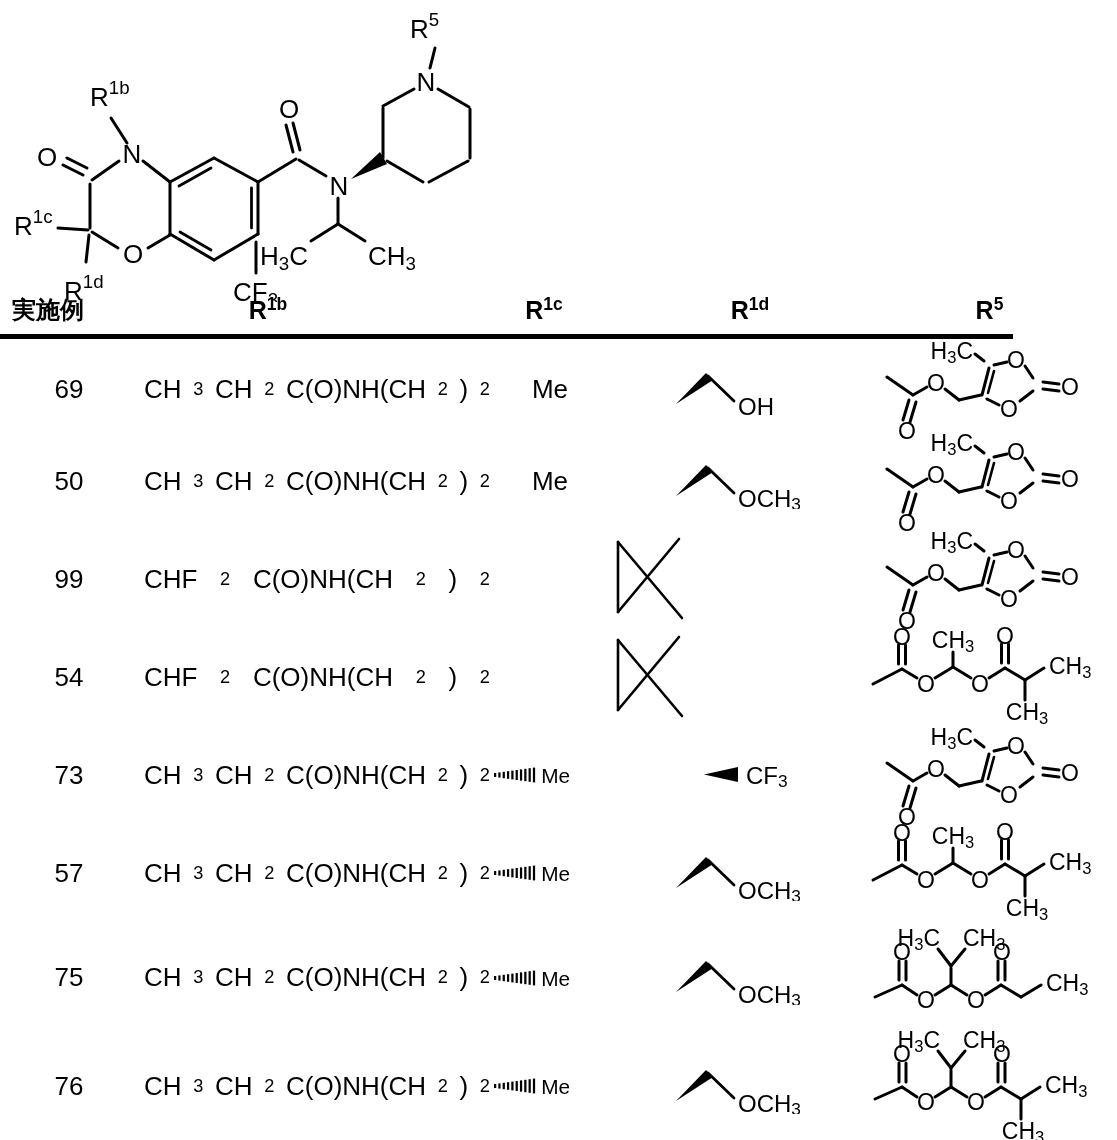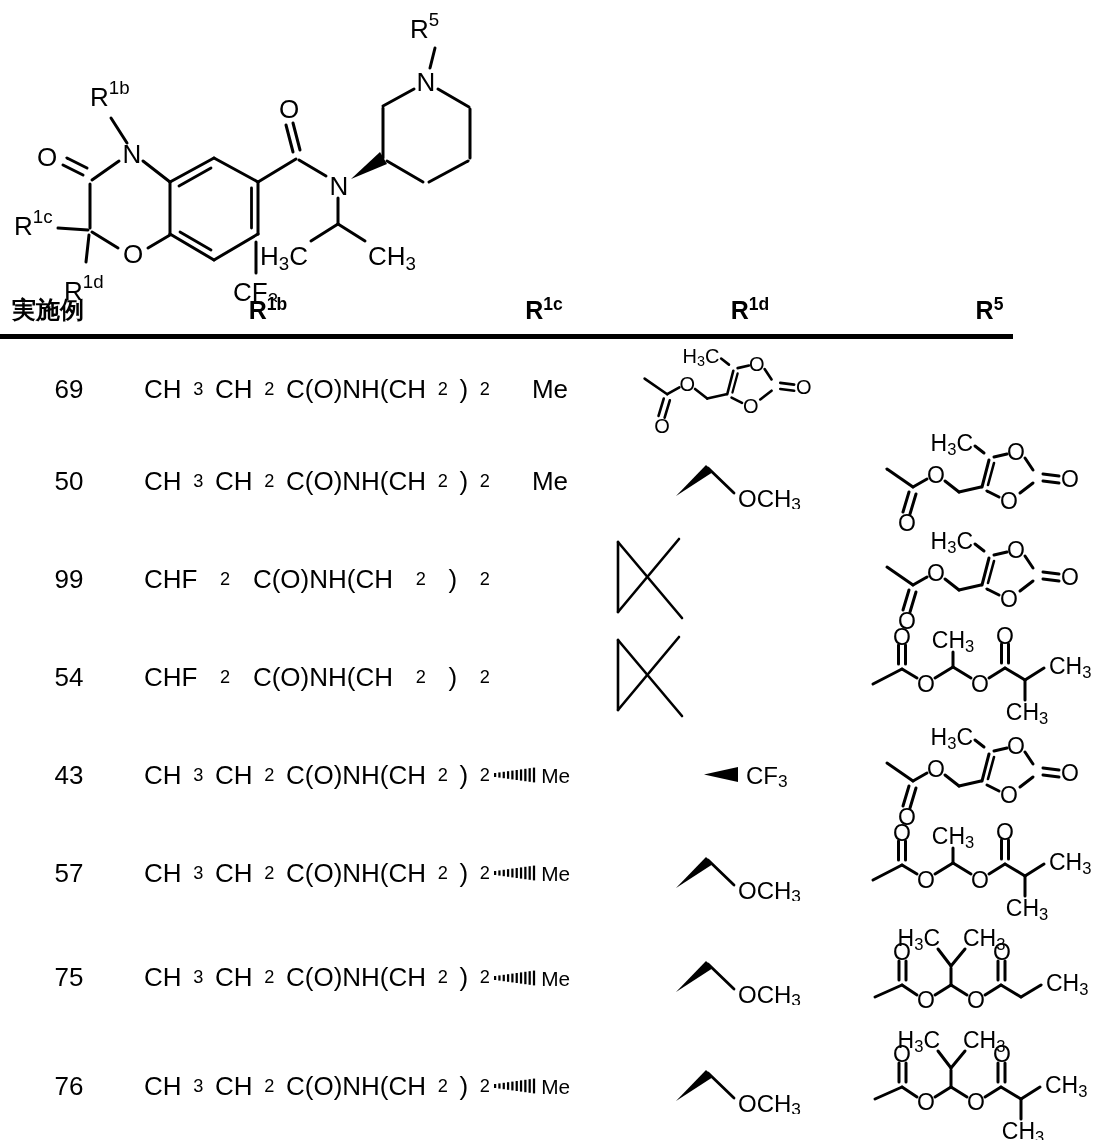--- a/index.html
+++ b/index.html
@@ -90,20 +90,27 @@
     <div class="th th-r1d">R<sup>1d</sup></div>
     <div class="th th-r5">R<sup>5</sup></div>
   </div>
   <div class="tbody">
       <div class="row" style="height: 92px;">
         <div class="cell num">69</div>
         <div class="cell r1b">CH<sub>3</sub>CH<sub>2</sub>C(O)NH(CH<sub>2</sub>)<sub>2</sub></div>
         <div class="cell r1c">
           <span>Me</span>
         </div>
+        <div class="cell r1d">
+          <svg viewBox="0 0 140 55" width="140" height="55" style="transform: translateX(32px);">
+            <polygon points="4,42 34,11 41,18" fill="#000"></polygon>
+            <line x1="36" y1="14" x2="62" y2="39" stroke="#000" stroke-width="2.8" stroke-linecap="round"></line>
+            <text x="66" y="44" font-size="24" text-anchor="start" dominant-baseline="central" fill="#000" font-family="&quot;Liberation Sans&quot;,&quot;DejaVu Sans&quot;,sans-serif"><tspan font-size="24" dy="0">OH</tspan></text>
+          </svg>
+        </div>
         <div class="cell r5">
           <svg viewBox="0 0 230 100" width="230" height="100">
             <line x1="26" y1="38" x2="52" y2="56" stroke="#000" stroke-width="3" stroke-linecap="round"></line>
             <line x1="48" y1="61" x2="42" y2="81" stroke="#000" stroke-width="3" stroke-linecap="round"></line>
             <line x1="55" y1="63" x2="49" y2="83" stroke="#000" stroke-width="3" stroke-linecap="round"></line>
             <line x1="52" y1="56" x2="66" y2="48" stroke="#000" stroke-width="3" stroke-linecap="round"></line>
             <line x1="84" y1="50" x2="98" y2="61" stroke="#000" stroke-width="3" stroke-linecap="round"></line>
             <line x1="98" y1="61" x2="120" y2="56" stroke="#000" stroke-width="3" stroke-linecap="round"></line>
             <line x1="121" y1="56" x2="128" y2="29" stroke="#000" stroke-width="3" stroke-linecap="round"></line>
             <line x1="127" y1="54" x2="133" y2="32" stroke="#000" stroke-width="2.6" stroke-linecap="round"></line>
@@ -227,21 +234,21 @@
             <text x="158" y="9" font-size="23" text-anchor="middle" dominant-baseline="central" fill="#000" font-family="&quot;Liberation Sans&quot;,&quot;DejaVu Sans&quot;,sans-serif"><tspan font-size="23" dy="0">O</tspan></text>
             <text x="79" y="57" font-size="23" text-anchor="middle" dominant-baseline="central" fill="#000" font-family="&quot;Liberation Sans&quot;,&quot;DejaVu Sans&quot;,sans-serif"><tspan font-size="23" dy="0">O</tspan></text>
             <text x="133" y="57" font-size="23" text-anchor="middle" dominant-baseline="central" fill="#000" font-family="&quot;Liberation Sans&quot;,&quot;DejaVu Sans&quot;,sans-serif"><tspan font-size="23" dy="0">O</tspan></text>
             <text x="106" y="13" font-size="23" text-anchor="middle" dominant-baseline="central" fill="#000" font-family="&quot;Liberation Sans&quot;,&quot;DejaVu Sans&quot;,sans-serif"><tspan font-size="23" dy="0">CH</tspan><tspan font-size="16.56" dy="5.98">3</tspan></text>
             <text x="202" y="39" font-size="23" text-anchor="start" dominant-baseline="central" fill="#000" font-family="&quot;Liberation Sans&quot;,&quot;DejaVu Sans&quot;,sans-serif"><tspan font-size="23" dy="0">CH</tspan><tspan font-size="16.56" dy="5.98">3</tspan></text>
             <text x="180" y="85" font-size="23" text-anchor="middle" dominant-baseline="central" fill="#000" font-family="&quot;Liberation Sans&quot;,&quot;DejaVu Sans&quot;,sans-serif"><tspan font-size="23" dy="0">CH</tspan><tspan font-size="16.56" dy="5.98">3</tspan></text>
           </svg>
         </div>
       </div>
       <div class="row" style="height: 96px;">
-        <div class="cell num">43</div>
+        <div class="cell num">73</div>
         <div class="cell r1b">CH<sub>3</sub>CH<sub>2</sub>C(O)NH(CH<sub>2</sub>)<sub>2</sub></div>
         <div class="cell r1c">
           <svg viewBox="0 0 150 44" width="150" height="44">
             <rect x="5" y="19.5" width="2.8" height="5" fill="#000"></rect>
             <rect x="10.4" y="18.75" width="2.8" height="6.5" fill="#000"></rect>
             <rect x="15.8" y="18" width="2.8" height="8" fill="#000"></rect>
             <rect x="21.200000000000003" y="17.25" width="2.8" height="9.5" fill="#000"></rect>
             <rect x="26.6" y="16.5" width="2.8" height="11" fill="#000"></rect>
             <rect x="32" y="15.75" width="2.8" height="12.5" fill="#000"></rect>
             <rect x="37.400000000000006" y="15" width="2.8" height="14" fill="#000"></rect>

